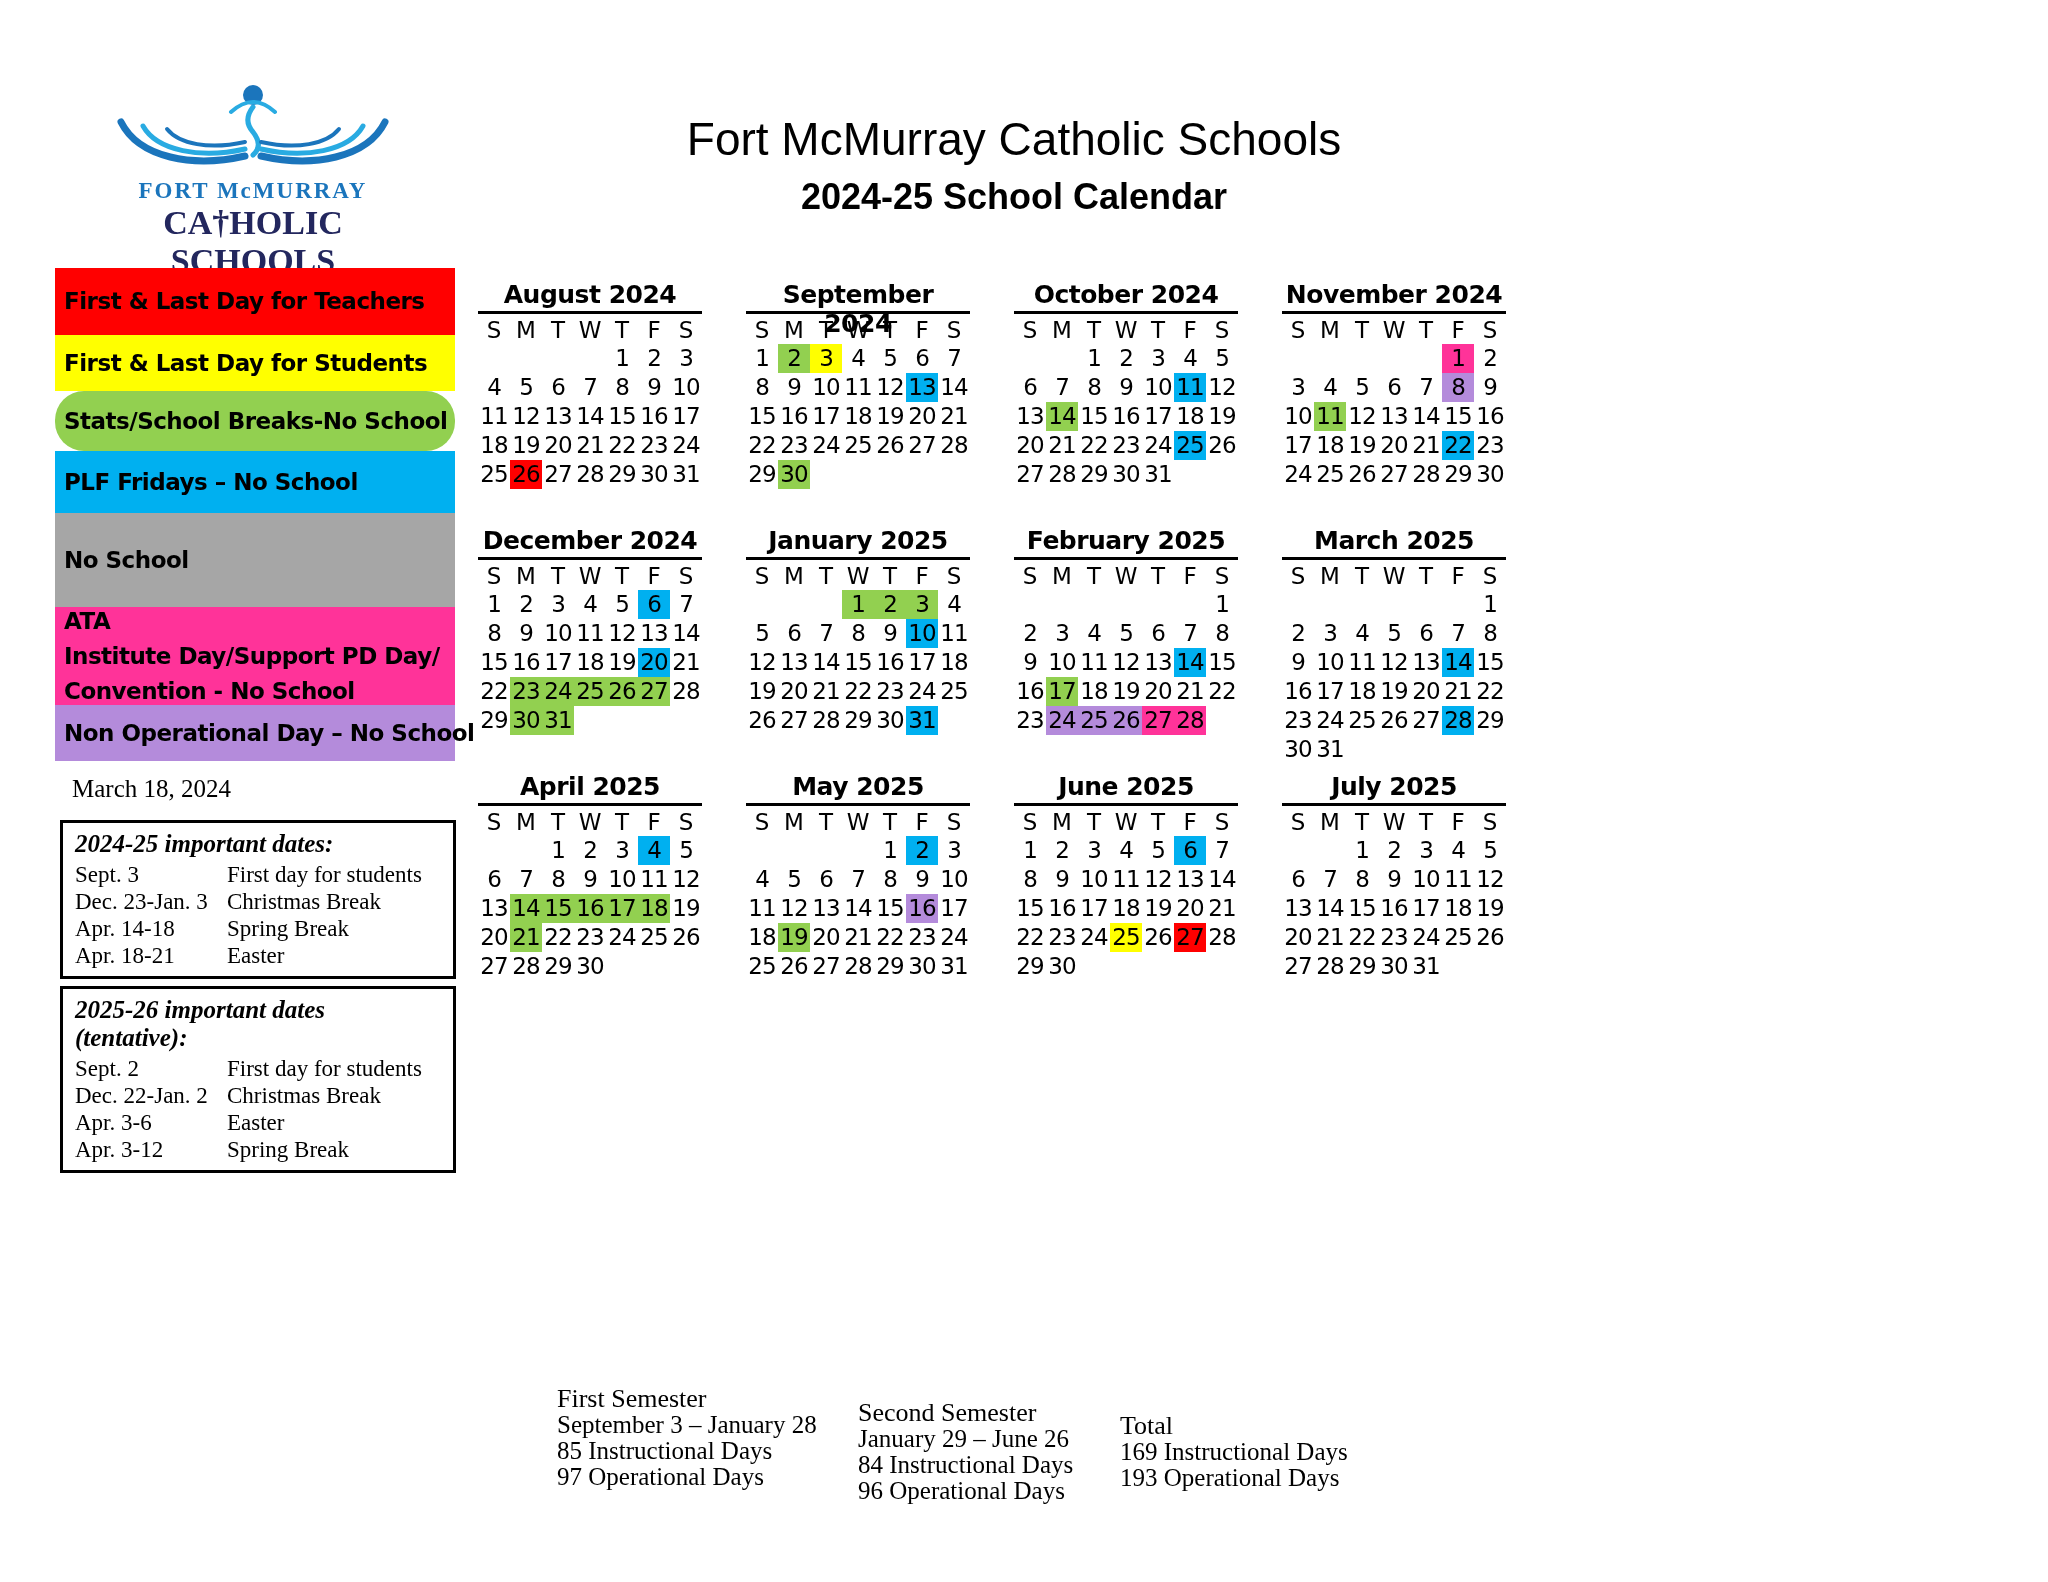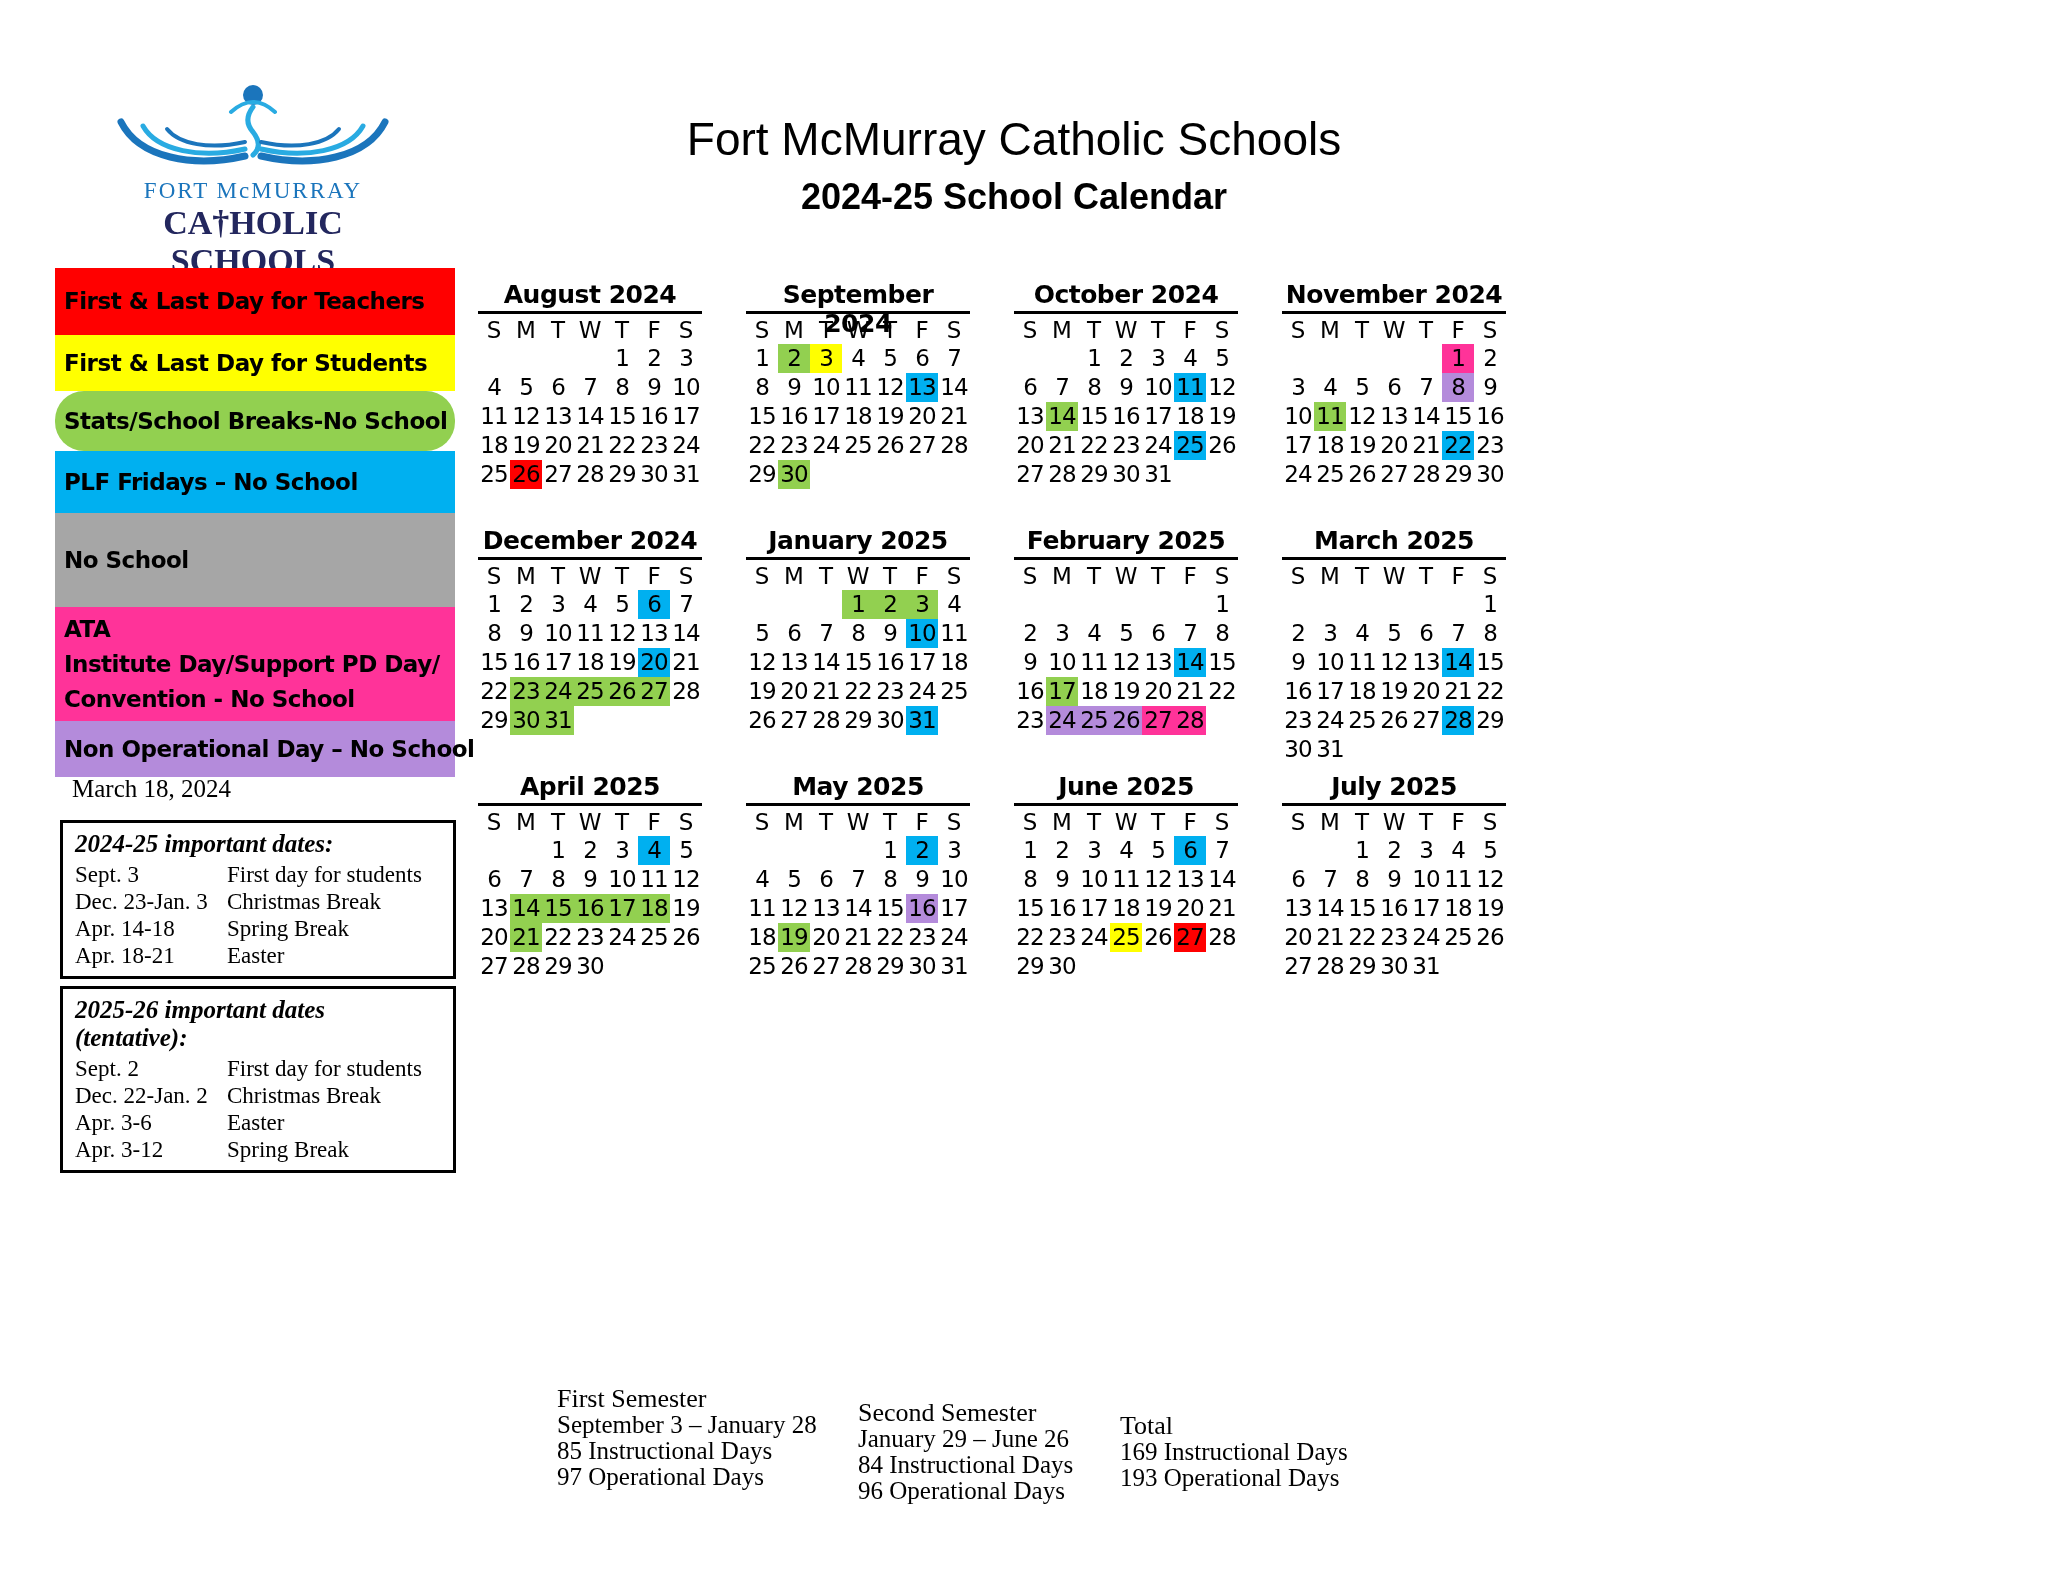--- a/index.html
+++ b/index.html
@@ -2,37 +2,37 @@
 <html><head>
 <meta charset="utf-8">
 <style>
   html,body{margin:0;padding:0;background:#ffffff;}
   .page{position:relative;width:2048px;height:1582px;background:#fff;overflow:hidden;
         font-family:"DejaVu Sans",sans-serif;color:#000;}
 
   
   .logo{position:absolute;left:88px;top:82px;width:330px;text-align:center;}
   .logo svg{display:block;margin:0 auto;}
-  .logo-line1{font-family:"Liberation Serif",serif;font-weight:normal;color:#1b75bc;
+  .logo-line1{font-family:"Liberation Serif",serif;font-weight:bold;color:#1b75bc;
               font-size:23px;letter-spacing:2px;margin-top:-2px;}
   .logo-line2{font-family:"Liberation Serif",serif;font-weight:bold;color:#23275e;
               font-size:34px;margin-top:0px;}
 
   
   .header-titles{position:absolute;left:624px;top:112px;width:780px;text-align:center;}
   .main-title{font-family:"Liberation Sans",sans-serif;font-size:46px;}
   .sub-title{font-family:"Liberation Sans",sans-serif;font-size:36px;font-weight:bold;margin-top:10px;}
 
   
   .legend{position:absolute;left:55px;top:268px;width:400px;}
   .legend-item{display:flex;flex-direction:column;justify-content:center;
                padding-left:9px;box-sizing:border-box;}
   .legend-line{font-weight:bold;font-size:23px;line-height:35px;letter-spacing:-0.5px;white-space:nowrap;}
   .lg1{height:67px}.lg2{height:56px}.lg3{height:60px}.lg4{height:62px}
-  .lg5{height:94px}.lg6{height:114px}.lg7{height:56px}
+  .lg5{height:94px}.lg6{height:98px}.lg7{height:56px}
 
   .revision-date{position:absolute;left:72px;top:775px;
                  font-family:"Liberation Serif",serif;font-size:25px;}
 
   
   .dates-box{position:absolute;left:60px;width:396px;border:3px solid #000;
              box-sizing:border-box;padding:7px 12px;font-family:"Liberation Serif",serif;}
   #box1{top:820px;min-height:138px;}
   #box2{top:986px;min-height:138px;}
   .box-title{font-size:25px;font-weight:bold;font-style:italic;margin-bottom:3px;}

